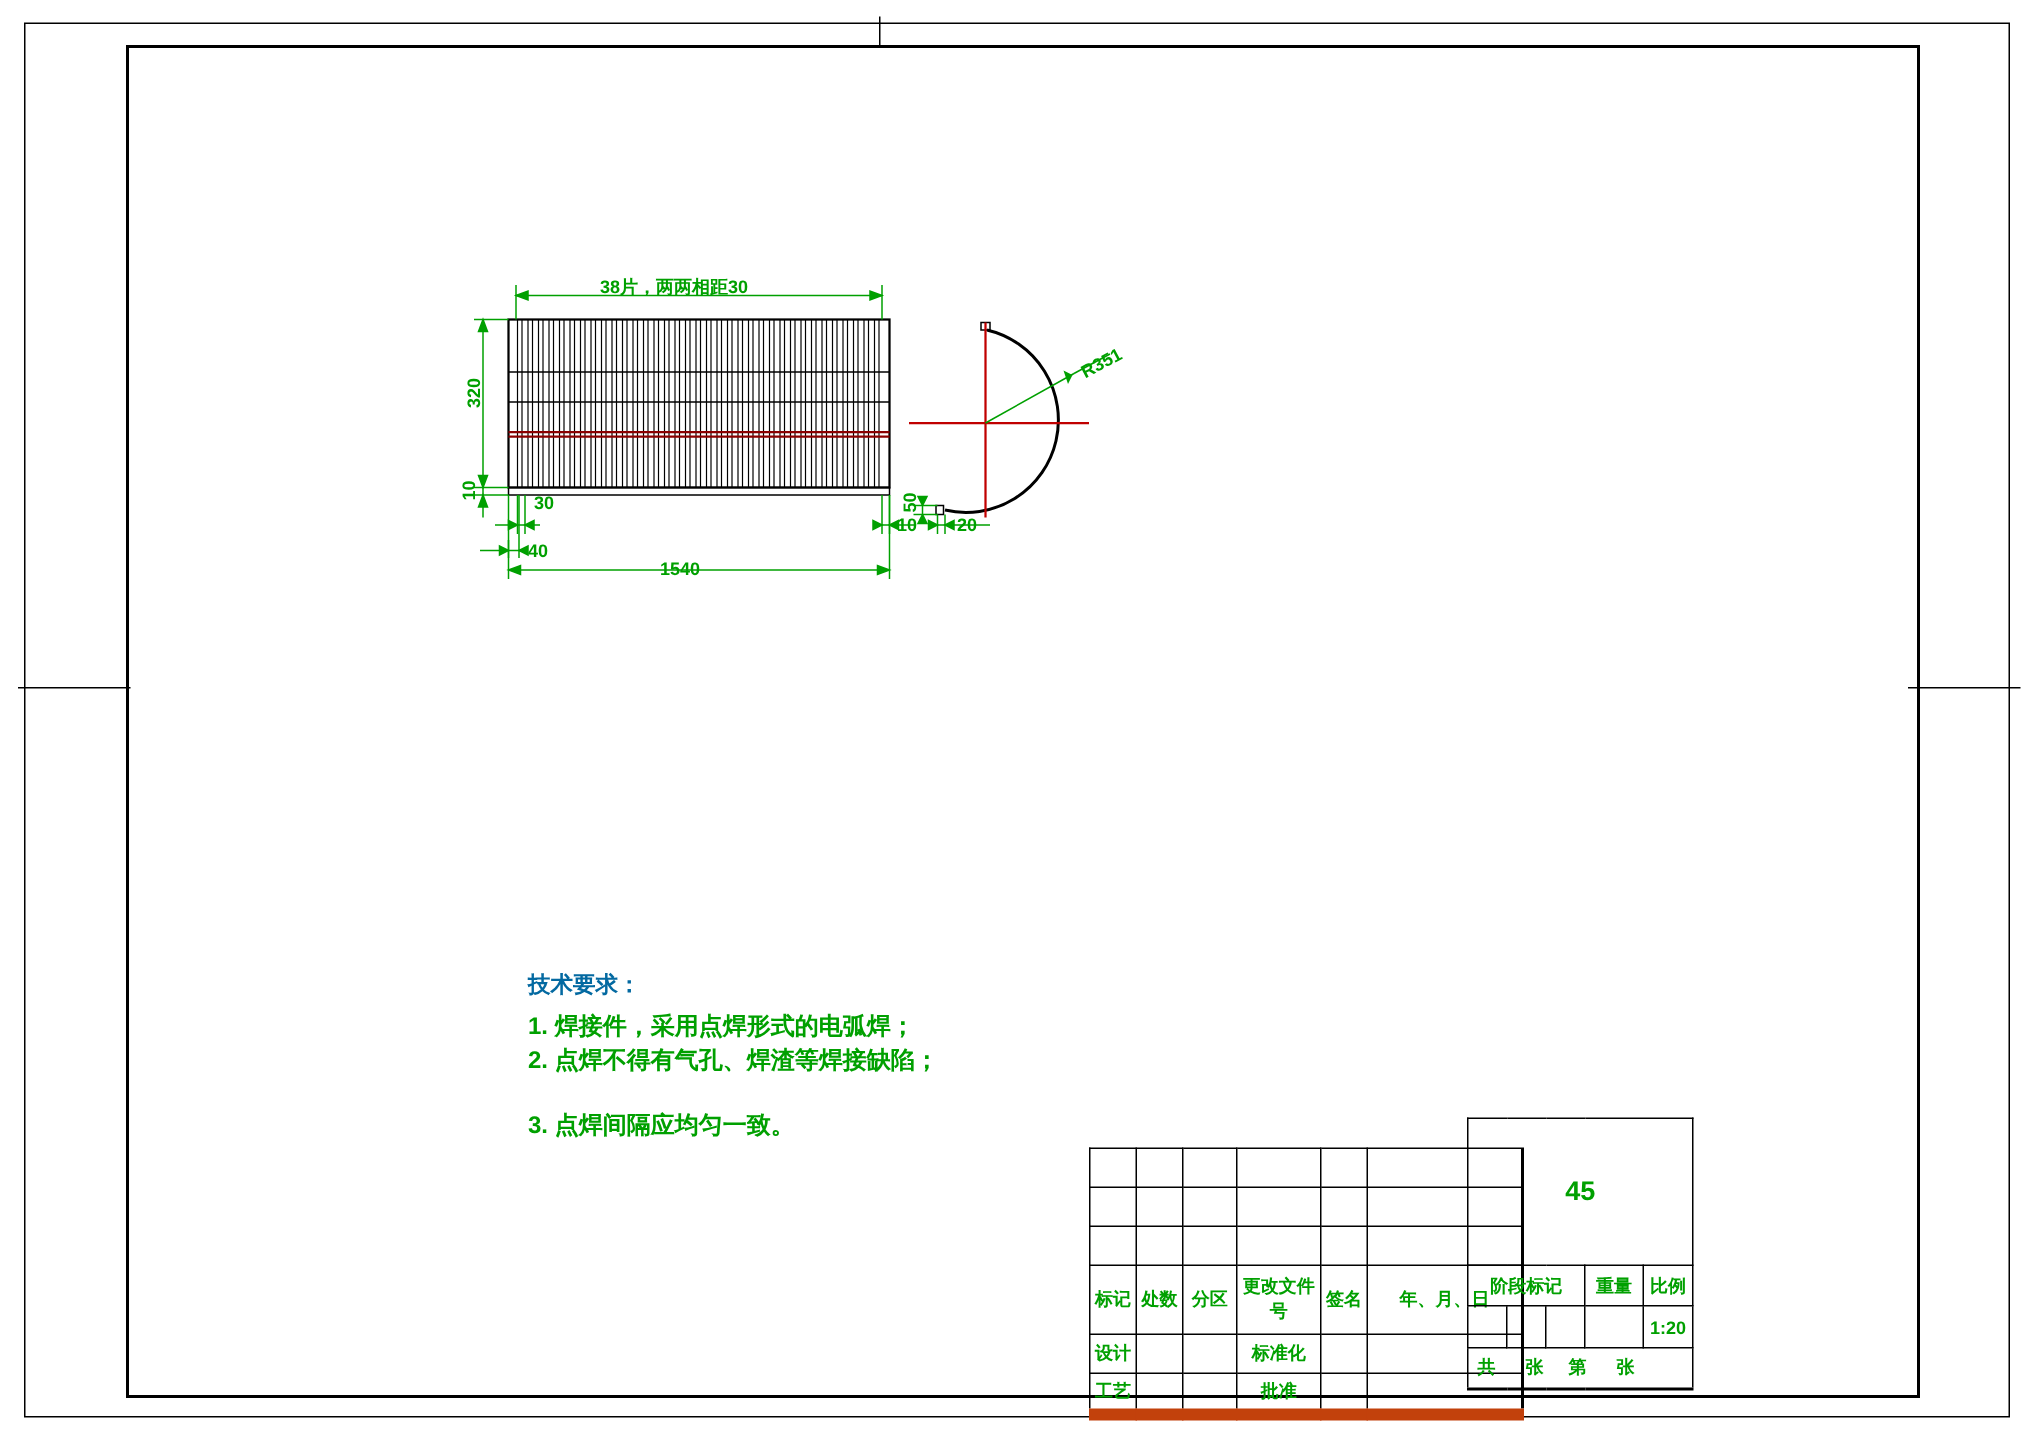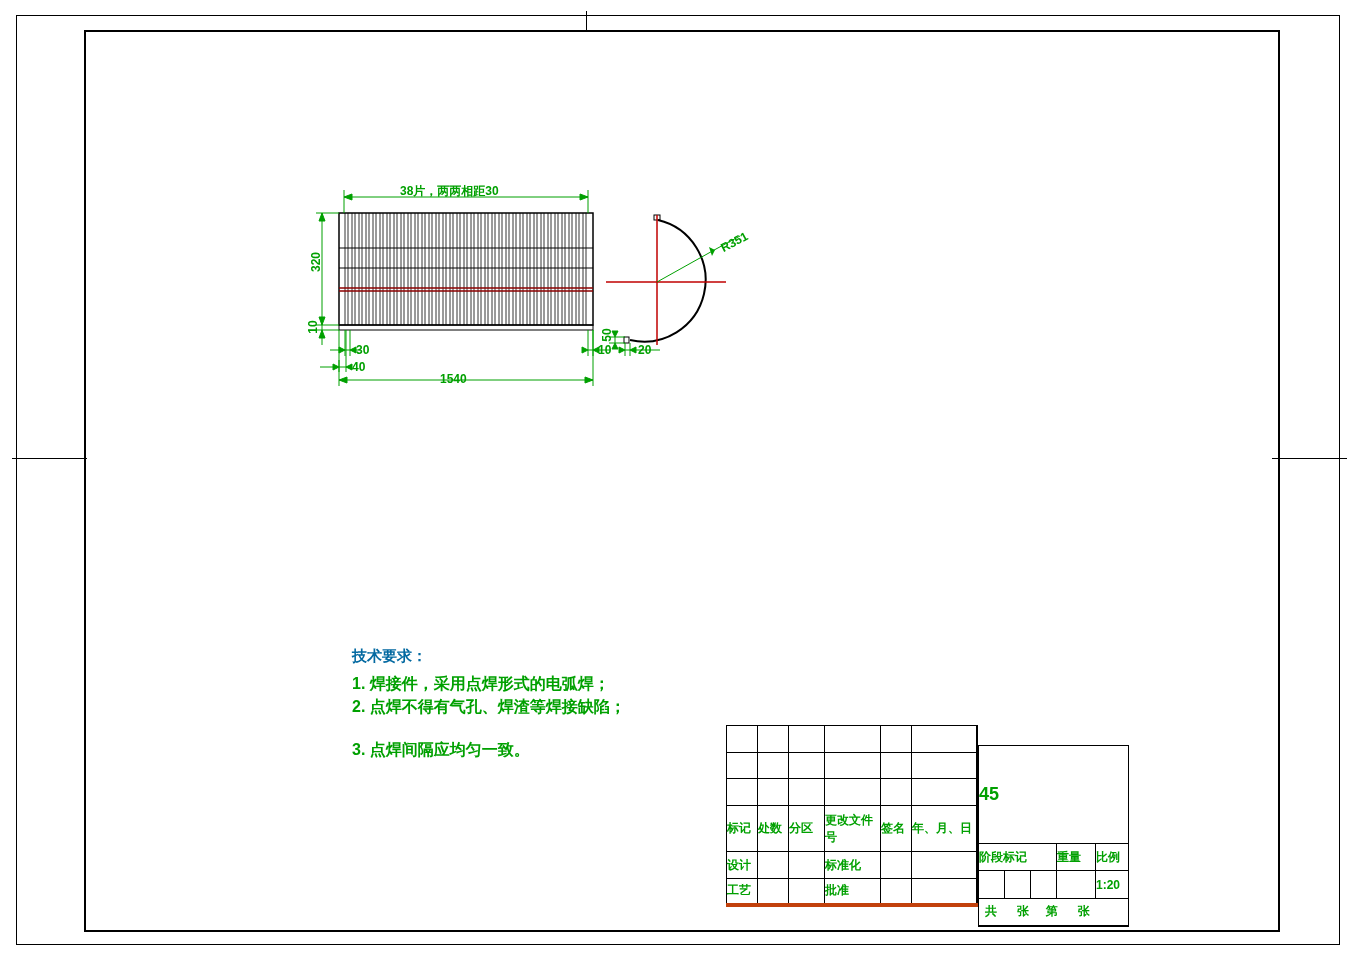--- a/index.html
+++ b/index.html
@@ -5,21 +5,21 @@
 body{margin:0;background:#fff;font-family:SimSun,"Microsoft YaHei",Arial,sans-serif}
 .viewport{width:1354px;height:957px;position:relative}
 .outer-frame{position:absolute;left:16px;top:15px;width:1322px;height:928px;border:1px solid #000}
 .inner-frame{position:absolute;left:84px;top:30px;width:1192px;height:898px;border:2px solid #000}
 .tick{position:absolute;background:#000}
 .tech{position:absolute;color:#0369a1;font-weight:bold;font-size:15px}
 .note{position:absolute;color:#00a000;font-weight:bold;font-size:16px}
 .dim{position:absolute;color:#00a000;font-weight:bold;font-size:12px}
 svg{position:absolute;top:0;left:0;pointer-events:none}
 .tb{position:absolute;border:1px solid #000;border-collapse:collapse}
-.tb td{border:1px solid #000;padding:0;color:#00a000;font-weight:bold;font-size:12px;vertical-align:middle}
+.tb td{border:1px solid #000;padding:0;text-align:center;color:#00a000;font-weight:bold;font-size:12px;vertical-align:middle}
 </style>
 </head>
 <body>
 
 <div class="viewport">
   <div class="outer-frame"></div>
   <div class="inner-frame"></div>
 
   <div class="tick" style="left:586px;top:11px;width:1px;height:20px"></div>
   <div class="tick" style="left:12px;top:458px;width:75px;height:1px"></div>
@@ -176,34 +176,34 @@
       <line x1="609" y1="337" x2="625" y2="337"></line>
         <line x1="609" y1="343" x2="625" y2="343"></line>
       <polygon points="615,337 612,331 618,331" fill="#00a000"></polygon>
         <polygon points="615,343 612,349 618,349" fill="#00a000"></polygon>
     </g>
   </svg>
 
   <div class="dim" style="left:400px;top:183px">38片，两两相距30</div>
   <div class="dim" style="left:306px;top:255px;transform:rotate(-90deg)">320</div>
   <div class="dim" style="left:306px;top:320px;transform:rotate(-90deg)">10</div>
-  <div class="dim" style="left:356px;top:343px">30</div>
+  <div class="dim" style="left:356px;top:328px">30</div>
   <div class="dim" style="left:352px;top:360px">40</div>
   <div class="dim" style="left:440px;top:372px">1540</div>
   <div class="dim" style="left:598px;top:343px">10</div>
   <div class="dim" style="left:720px;top:235px;transform:rotate(-28deg)">R351</div>
   <div class="dim" style="left:638px;top:343px">20</div>
   <div class="dim" style="left:600px;top:328px;transform:rotate(-90deg)">50</div>
 
   <div class="tech" style="left:352px;top:647px">技术要求：</div>
   <div class="note" style="left:352px;top:674px">1. 焊接件，采用点焊形式的电弧焊；</div>
   <div class="note" style="left:352px;top:697px">2. 点焊不得有气孔、焊渣等焊接缺陷；</div>
   <div class="note" style="left:352px;top:740px">3. 点焊间隔应均匀一致。</div>
 
-  <table class="tb" style="left:726px;top:725px;width:252px;height:182px;border-right:2px solid #000;border-bottom:4px solid #c2410c">
+  <table class="tb" style="left:726px;top:765px;width:290px;height:182px;border-right:2px solid #000;border-bottom:8px solid #c2410c">
     <tbody>
         <tr style="height:20px">
           <td></td>
           <td></td>
           <td></td>
           <td></td>
           <td></td>
           <td></td>
         </tr>
     <tr style="height:20px">

